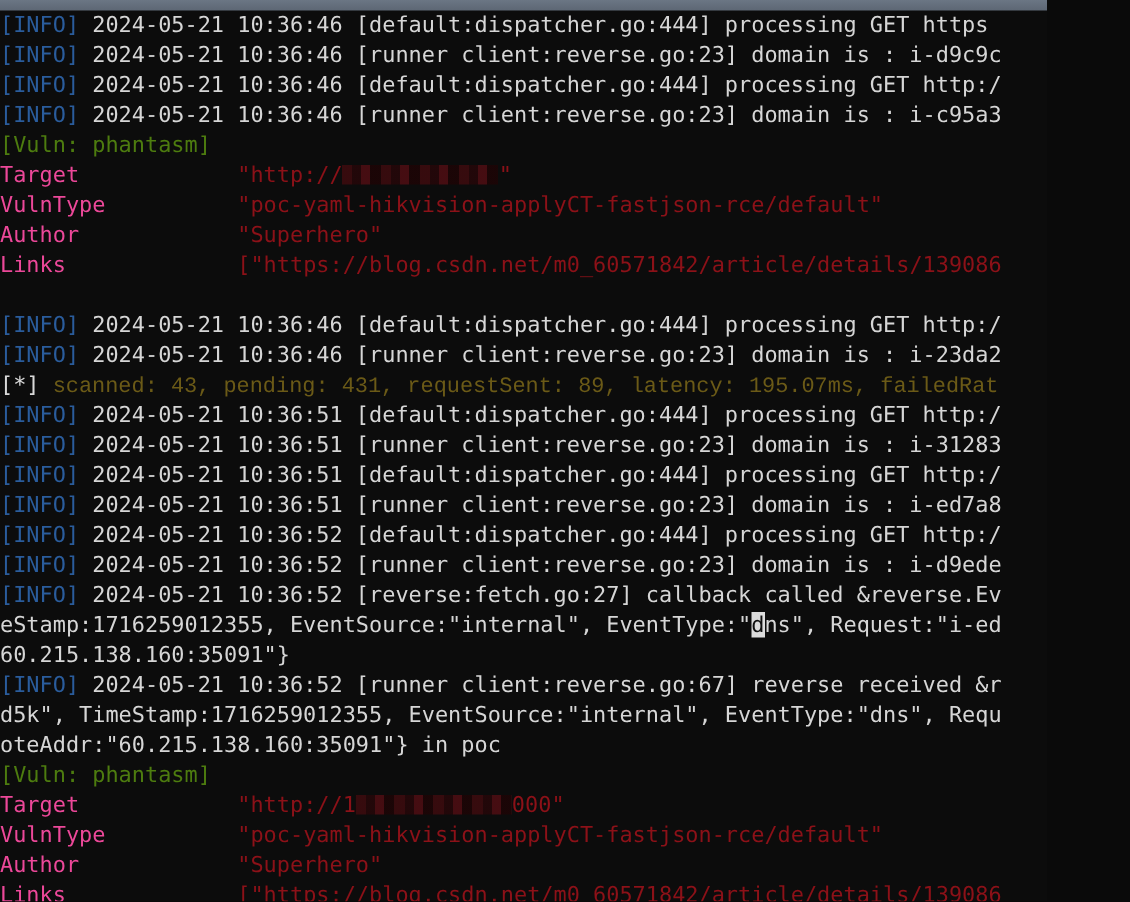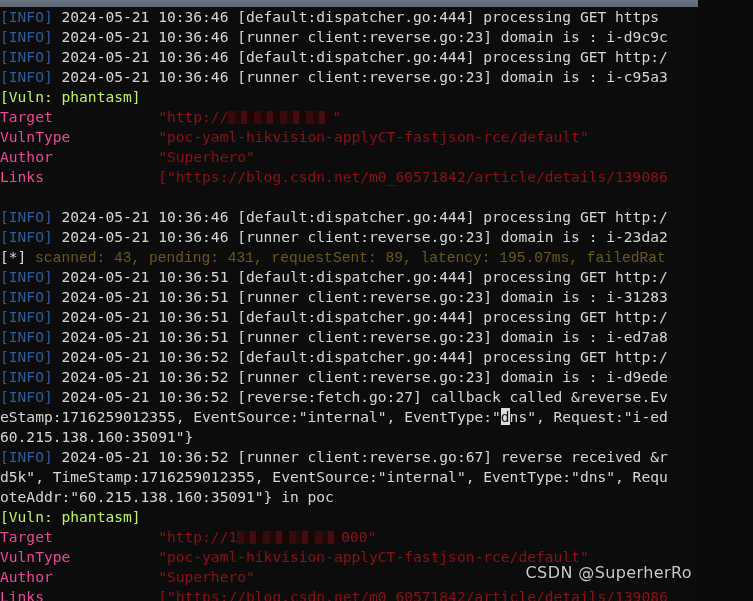--- a/index.html
+++ b/index.html
@@ -50,21 +50,21 @@
     white-space: pre;
     overflow: hidden;
     text-overflow: clip;
   }
 
   
   .tag-info   { color: #2a5c9c; }
   .tag-star   { color: #d8d8d8; }
   .log        { color: #d6d6d6; }
   .stat       { color: #6b5a17; font-family: Liberation Mono, monospace; }
-  .vuln       { color: #bef264; margin-top: 40px; }
+  .vuln       { color: #4d7c0f; margin-top: 40px; }
   .vuln-key   { color: #ec4899; }
   .vuln-val   { color: #8c1118; }
 
   .redact {
     display: inline-block;
     vertical-align: -2px;
     height: 13px;
     width: 104px;
     background:
       repeating-linear-gradient(90deg,
@@ -113,15 +113,14 @@
 </style>
 </head>
 <body>
 
 <div id="terminal-window">
 
   <div id="title-bar"></div>
 
   <div id="console"><div class="line"><span class="tag-info">[INFO]</span><span class="log"> 2024-05-21 10:36:46 [default:dispatcher.go:444] processing GET https</span></div><div class="line"><span class="tag-info">[INFO]</span><span class="log"> 2024-05-21 10:36:46 [runner client:reverse.go:23] domain is : i-d9c9c</span></div><div class="line"><span class="tag-info">[INFO]</span><span class="log"> 2024-05-21 10:36:46 [default:dispatcher.go:444] processing GET http:/</span></div><div class="line"><span class="tag-info">[INFO]</span><span class="log"> 2024-05-21 10:36:46 [runner client:reverse.go:23] domain is : i-c95a3</span></div><div class="line"><span class="vuln">[Vuln: phantasm]</span></div><div class="line"><span class="vuln-key">Target            </span><span class="vuln-val">"http://</span><span class="redact"></span><span class="vuln-val">"</span></div><div class="line"><span class="vuln-key">VulnType          </span><span class="vuln-val">"poc-yaml-hikvision-applyCT-fastjson-rce/default"</span></div><div class="line"><span class="vuln-key">Author            </span><span class="vuln-val">"Superhero"</span></div><div class="line"><span class="vuln-key">Links             </span><span class="vuln-val">["https://blog.csdn.net/m0_60571842/article/details/139086</span></div><div class="line">&nbsp;</div><div class="line"><span class="tag-info">[INFO]</span><span class="log"> 2024-05-21 10:36:46 [default:dispatcher.go:444] processing GET http:/</span></div><div class="line"><span class="tag-info">[INFO]</span><span class="log"> 2024-05-21 10:36:46 [runner client:reverse.go:23] domain is : i-23da2</span></div><div class="line"><span class="tag-star">[*]</span><span class="stat"> scanned: 43, pending: 431, requestSent: 89, latency: 195.07ms, failedRat</span></div><div class="line"><span class="tag-info">[INFO]</span><span class="log"> 2024-05-21 10:36:51 [default:dispatcher.go:444] processing GET http:/</span></div><div class="line"><span class="tag-info">[INFO]</span><span class="log"> 2024-05-21 10:36:51 [runner client:reverse.go:23] domain is : i-31283</span></div><div class="line"><span class="tag-info">[INFO]</span><span class="log"> 2024-05-21 10:36:51 [default:dispatcher.go:444] processing GET http:/</span></div><div class="line"><span class="tag-info">[INFO]</span><span class="log"> 2024-05-21 10:36:51 [runner client:reverse.go:23] domain is : i-ed7a8</span></div><div class="line"><span class="tag-info">[INFO]</span><span class="log"> 2024-05-21 10:36:52 [default:dispatcher.go:444] processing GET http:/</span></div><div class="line"><span class="tag-info">[INFO]</span><span class="log"> 2024-05-21 10:36:52 [runner client:reverse.go:23] domain is : i-d9ede</span></div><div class="line"><span class="tag-info">[INFO]</span><span class="log"> 2024-05-21 10:36:52 [reverse:fetch.go:27] callback called &amp;reverse.Ev</span></div><div class="line"><span class="log">eStamp:1716259012355, EventSource:"internal", EventType:"</span><span class="log cursor-block">d</span><span class="log">ns", Request:"i-ed</span></div><div class="line"><span class="log">60.215.138.160:35091"}</span></div><div class="line"><span class="tag-info">[INFO]</span><span class="log"> 2024-05-21 10:36:52 [runner client:reverse.go:67] reverse received &amp;r</span></div><div class="line"><span class="log">d5k", TimeStamp:1716259012355, EventSource:"internal", EventType:"dns", Requ</span></div><div class="line"><span class="log">oteAddr:"60.215.138.160:35091"} in poc</span></div><div class="line"><span class="vuln">[Vuln: phantasm]</span></div><div class="line"><span class="vuln-key">Target            </span><span class="vuln-val">"http://1</span><span class="redact"></span><span class="vuln-val">000"</span></div><div class="line"><span class="vuln-key">VulnType          </span><span class="vuln-val">"poc-yaml-hikvision-applyCT-fastjson-rce/default"</span></div><div class="line"><span class="vuln-key">Author            </span><span class="vuln-val">"Superhero"</span></div><div class="line"><span class="vuln-key">Links             </span><span class="vuln-val">["https://blog.csdn.net/m0_60571842/article/details/139086</span></div></div>
 
-  <div id="watermark-en">CSDN @SuperherRo</div>
 
 </div>
 
 </body></html>

